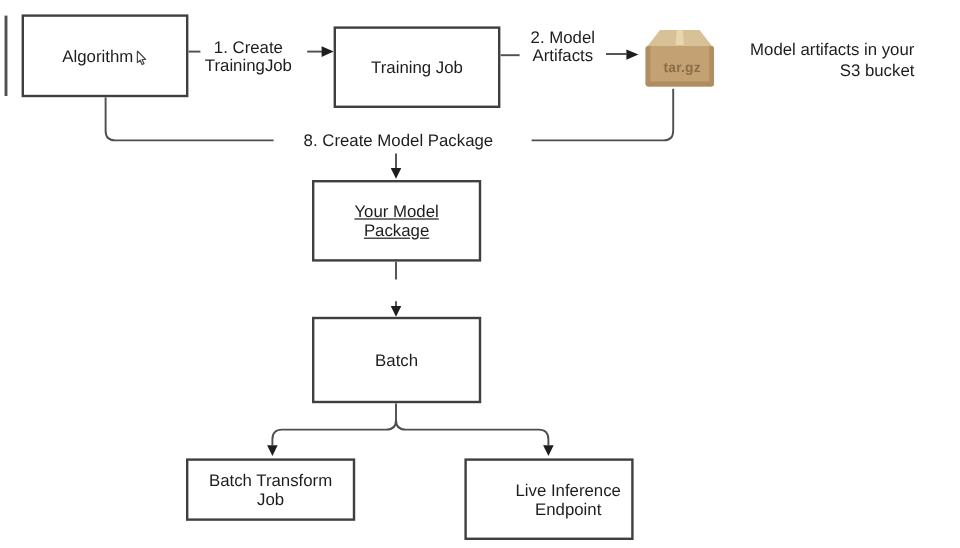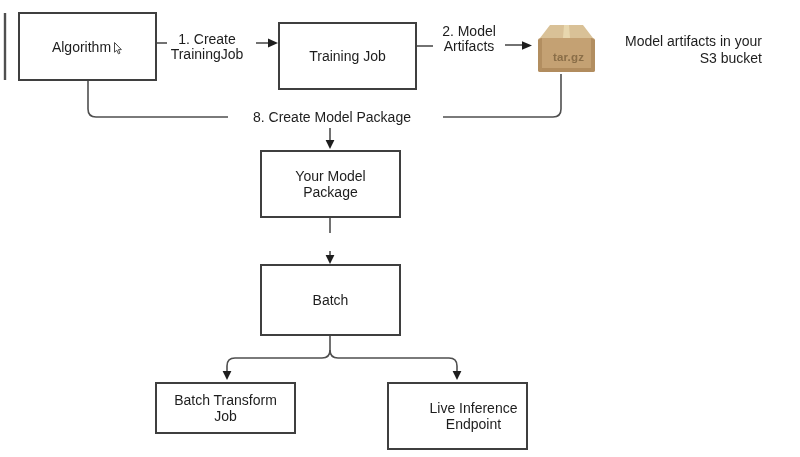--- a/index.html
+++ b/index.html
@@ -9,21 +9,21 @@
   }
   .lines-layer{position:absolute;left:0;top:0;width:800px;height:457px;}
   .node{
     position:absolute;box-sizing:border-box;border:2px solid #3f3f3f;background:#ffffff;
     display:flex;align-items:center;justify-content:center;text-align:center;
     font-size:14px;line-height:16px;
   }
   .node .lbl{display:inline-block;}
   .n-algorithm{left:18px;top:12px;width:139px;height:69px;}
   .n-training{left:278px;top:22px;width:139px;height:68px;}
-  .n-package{left:260px;top:150px;width:141px;height:68px;}
+  .n-package{left:260px;top:150px;width:141px;height:68px;text-decoration:underline;}
   .n-model{left:260px;top:264px;width:141px;height:72px;}
   .n-batch{left:155px;top:382px;width:141px;height:52px;}
   .n-live{left:387px;top:382px;width:141px;height:68px;padding-left:32px;}
   .w92{max-width:92px;} .w120{max-width:120px;} .w112{max-width:112px;}
   .edge-label{
     position:absolute;font-size:14px;line-height:15px;text-align:center;color:#1d1d1d;
   }
   .el-1{left:158px;top:32px;width:98px;}
   .el-2{left:433px;top:24px;width:72px;}
   .el-3{left:230px;top:110px;width:204px;white-space:nowrap;}

